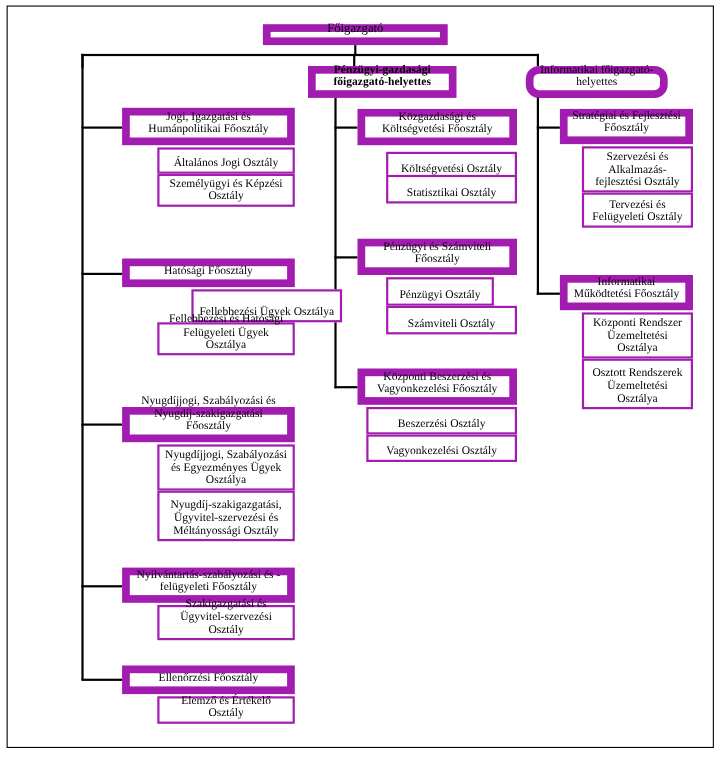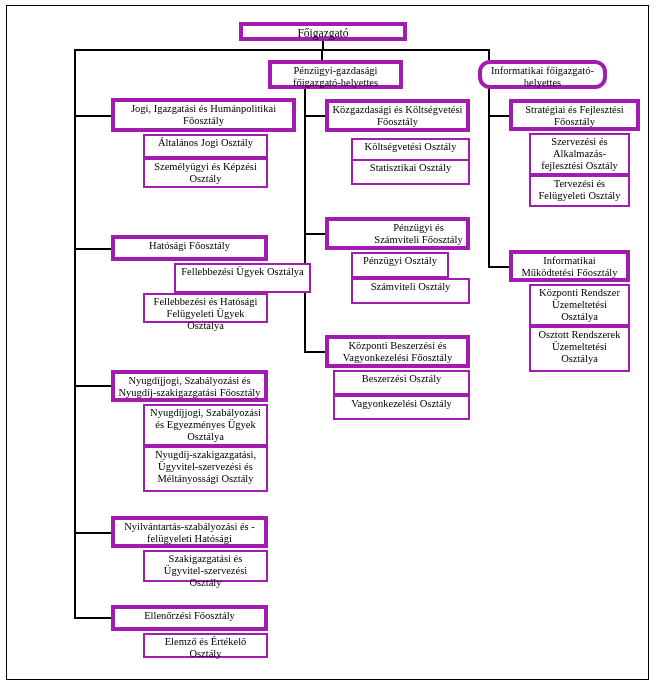--- a/index.html
+++ b/index.html
@@ -38,23 +38,23 @@
     top: 0;
     width: 656px;
     height: 691px;
   }
 
   
   .box {
     position: absolute;
     box-sizing: border-box;
     background: #ffffff;
-    border: 4px solid #a21caf;
+    border: 7px solid #a21caf;
     display: flex;
-    align-items: flex-start;
+    align-items: flex-end;
     justify-content: center;
     text-align: center;
     line-height: 1.12;
     padding: 1px 3px;
     z-index: 3;
   }
   .box span {
     display: block;
     width: 100%;
   }
@@ -102,29 +102,29 @@
     <div class="line h" style="left:304px; top:351px; width:22px;"></div>
 
     <div class="line v" style="left:488px; top:88px; height:180px;"></div>
     <div class="line h" style="left:488px; top:115px; width:22px;"></div>
     <div class="line h" style="left:488px; top:266px; width:22px;"></div>
 
     <div class="box root" style="left:239px; top:22px; width:168px; height:19px;">
       <span>Főigazgató</span>
     </div>
 
-    <div class="box level2" style="left:268px; top:60px; width:135px; height:29px;">
+    <div class="box level2" style="left:280px; top:60px; width:135px; height:29px;font-weight:bold;">
       <span>Pénzügyi-gazdasági főigazgató-helyettes</span>
     </div>
 
     <div class="box level2" style="left:478px; top:60px; width:129px; height:29px;border-radius:12px;">
       <span>Informatikai főigazgató-helyettes</span>
     </div>
 
-    <div class="box dept" style="left:111px; top:98px; width:185px; height:34px;">
+    <div class="box dept" style="left:111px; top:98px; width:157px; height:34px;">
       <span>Jogi, Igazgatási és Humánpolitikai Főosztály</span>
     </div>
     <div class="box unit" style="left:143px; top:134px; width:125px; height:24px;">
       <span>Általános Jogi Osztály</span>
     </div>
     <div class="box unit" style="left:143px; top:158px; width:125px; height:30px;">
       <span>Személyügyi és Képzési Osztály</span>
     </div>
 
     <div class="box dept" style="left:111px; top:235px; width:157px; height:26px;">
@@ -141,21 +141,21 @@
       <span>Nyugdíjjogi, Szabályozási és Nyugdíj-szakigazgatási Főosztály</span>
     </div>
     <div class="box unit" style="left:143px; top:404px; width:125px; height:42px;">
       <span>Nyugdíjjogi, Szabályozási és Egyezményes Ügyek Osztálya</span>
     </div>
     <div class="box unit" style="left:143px; top:446px; width:125px; height:46px;">
       <span>Nyugdíj-szakigazgatási, Ügyvitel-szervezési és Méltányossági Osztály</span>
     </div>
 
     <div class="box dept" style="left:111px; top:516px; width:157px; height:32px;">
-      <span>Nyilvántartás-szabályozási és -felügyeleti Hatósági</span>
+      <span>Nyilvántartás-szabályozási és -felügyeleti Főosztály</span>
     </div>
     <div class="box unit" style="left:143px; top:550px; width:125px; height:32px;">
       <span>Szakigazgatási és Ügyvitel-szervezési Osztály</span>
     </div>
 
     <div class="box dept" style="left:111px; top:605px; width:157px; height:26px;">
       <span>Ellenőrzési Főosztály</span>
     </div>
     <div class="box unit" style="left:143px; top:633px; width:125px; height:25px;">
       <span>Elemző és Értékelő Osztály</span>
@@ -164,41 +164,41 @@
     <div class="box dept" style="left:325px; top:99px; width:145px; height:33px;">
       <span>Közgazdasági és Költségvetési Főosztály</span>
     </div>
     <div class="box unit" style="left:351px; top:138px; width:119px; height:25px;">
       <span>Költségvetési Osztály</span>
     </div>
     <div class="box unit" style="left:351px; top:159px; width:119px; height:26px;">
       <span>Statisztikai Osztály</span>
     </div>
 
-    <div class="box dept" style="left:325px; top:217px; width:145px; height:33px;padding-left:45px;">
+    <div class="box dept" style="left:325px; top:217px; width:145px; height:33px;">
       <span>Pénzügyi és Számviteli Főosztály</span>
     </div>
     <div class="box unit" style="left:351px; top:252px; width:98px; height:26px;">
       <span>Pénzügyi Osztály</span>
     </div>
     <div class="box unit" style="left:351px; top:278px; width:119px; height:26px;">
       <span>Számviteli Osztály</span>
     </div>
 
     <div class="box dept" style="left:325px; top:335px; width:145px; height:33px;">
       <span>Központi Beszerzési  és Vagyonkezelési Főosztály</span>
     </div>
     <div class="box unit" style="left:333px; top:370px; width:137px; height:25px;">
       <span>Beszerzési Osztály</span>
     </div>
     <div class="box unit" style="left:333px; top:395px; width:137px; height:25px;">
       <span>Vagyonkezelési Osztály</span>
     </div>
 
-    <div class="box dept" style="left:509px; top:99px; width:131px; height:32px;">
+    <div class="box dept" style="left:509px; top:99px; width:121px; height:32px;">
       <span>Stratégiai és Fejlesztési Főosztály</span>
     </div>
     <div class="box unit" style="left:529px; top:133px; width:101px; height:42px;">
       <span>Szervezési és Alkalmazás-fejlesztési Osztály</span>
     </div>
     <div class="box unit" style="left:529px; top:175px; width:101px; height:32px;">
       <span>Tervezési és Felügyeleti Osztály</span>
     </div>
 
     <div class="box dept" style="left:509px; top:250px; width:121px; height:32px;">

